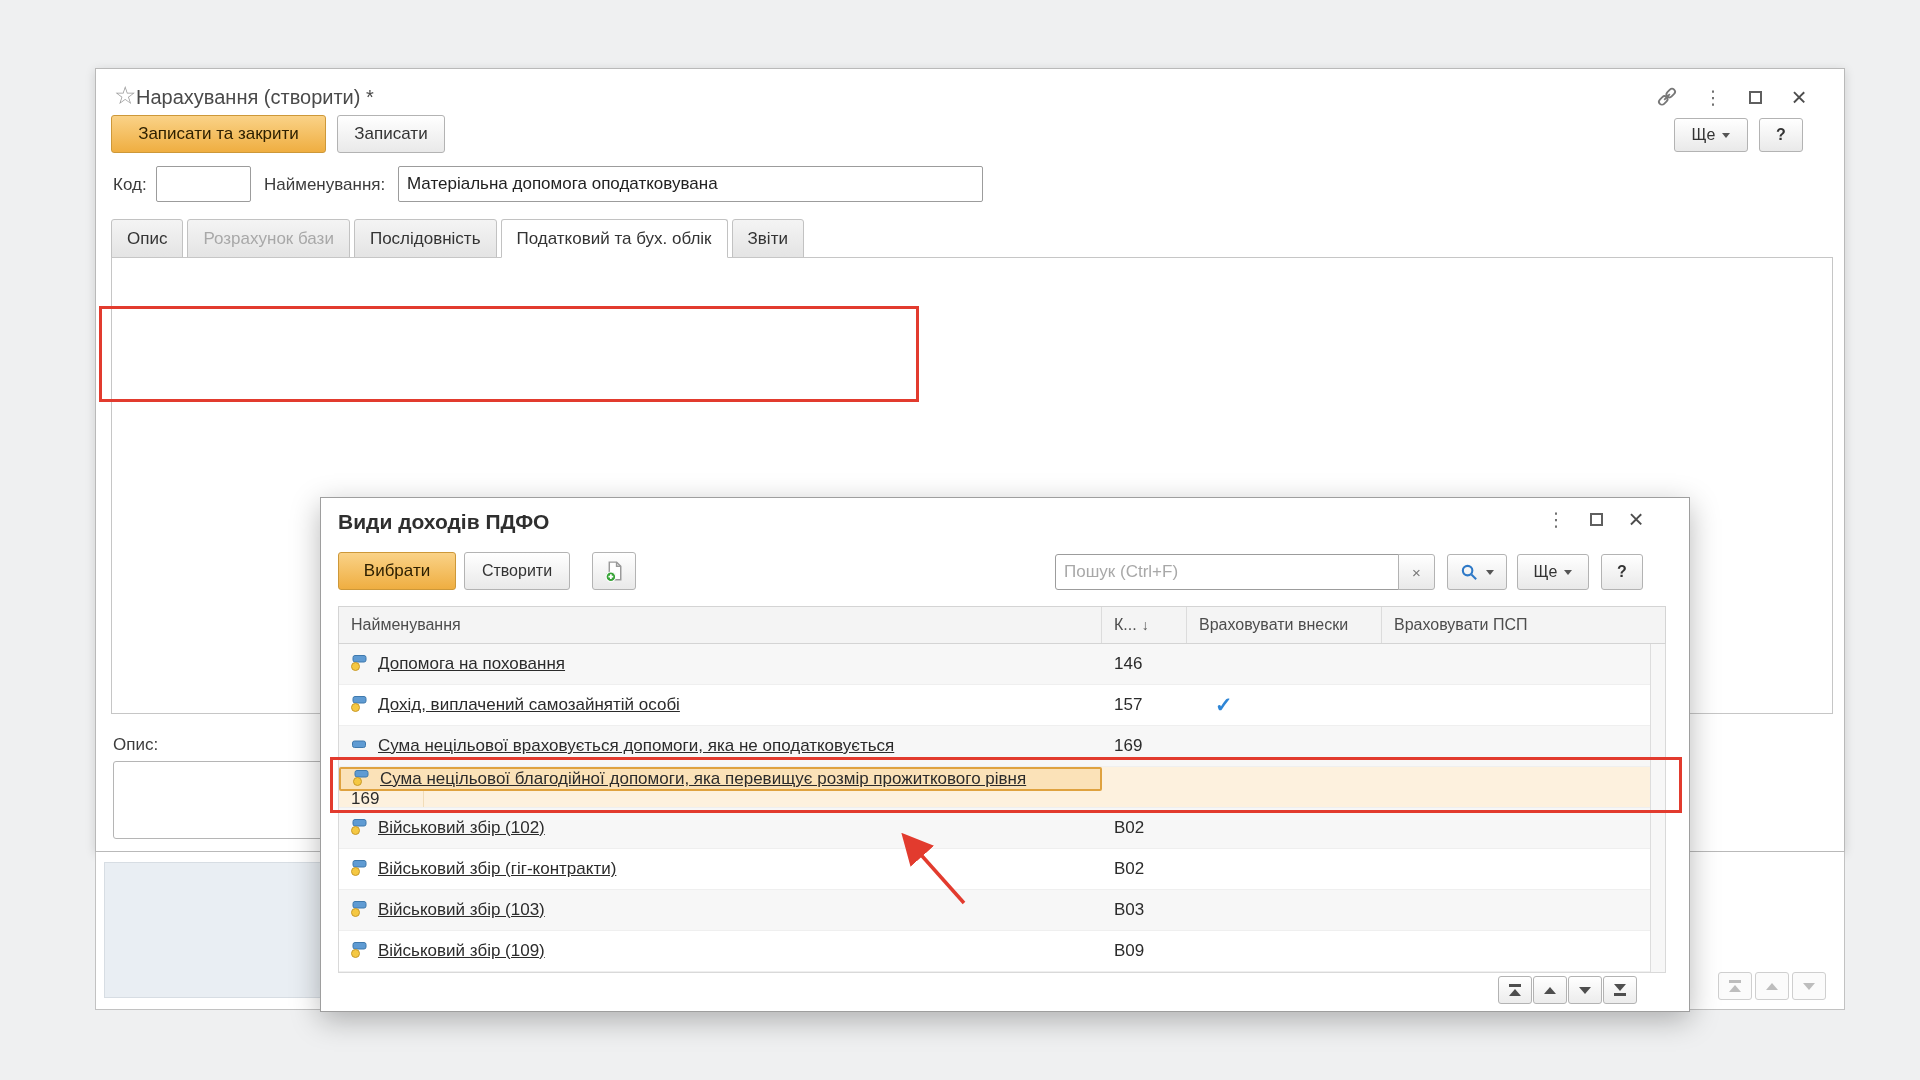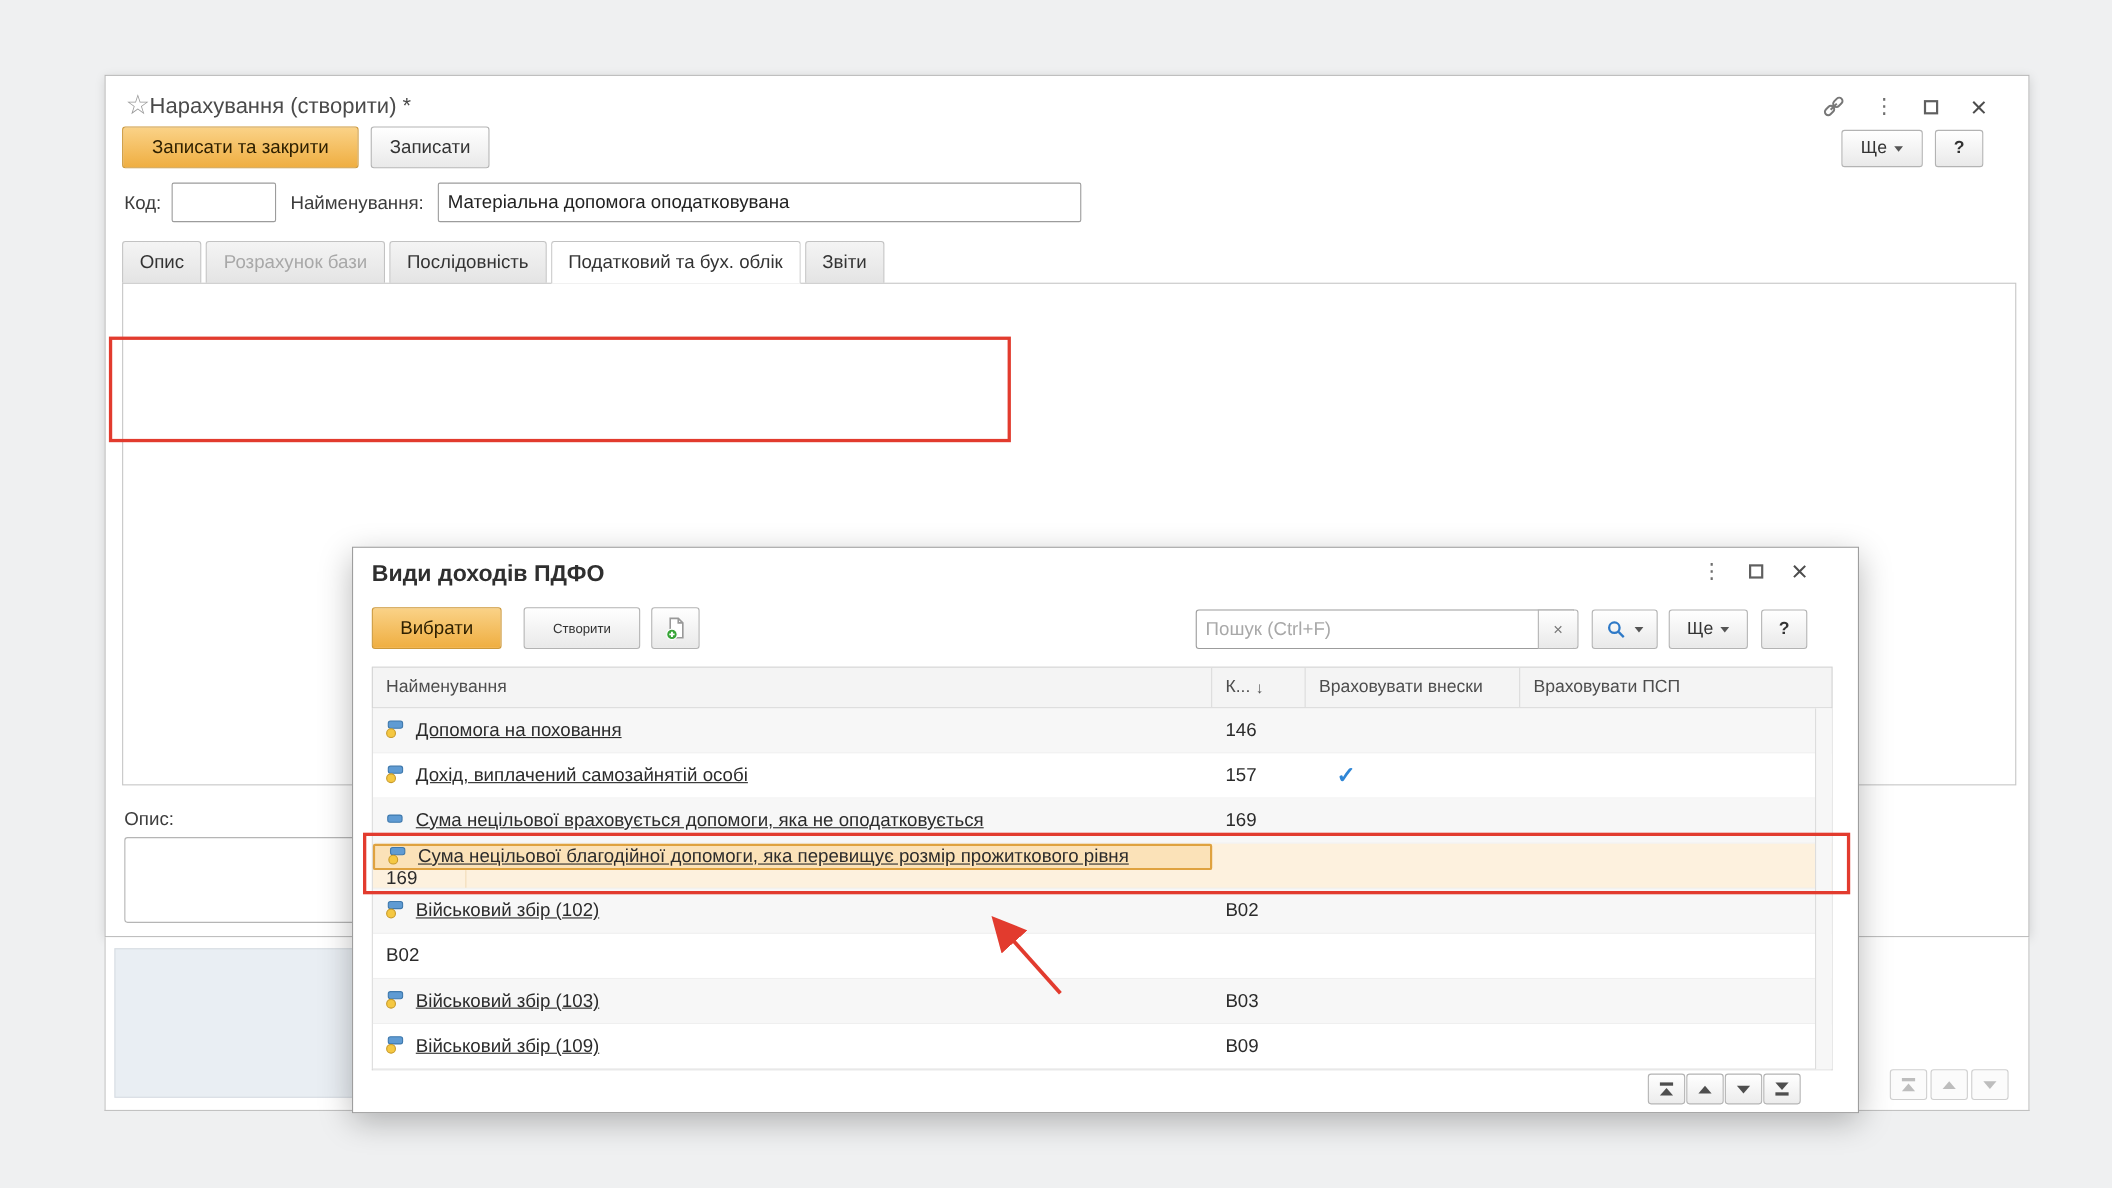--- a/index.html
+++ b/index.html
@@ -135,23 +135,23 @@
   
   #modal{
     position:absolute;left:320px;top:497px;width:1370px;height:515px;
     background:#fff;border:1px solid #9e9e9e;box-shadow:0 8px 28px rgba(0,0,0,.28);z-index:10;
   }
   #md-title{position:absolute;left:17px;top:12px;font-size:21px;font-weight:bold;color:#2f2f2f;}
   #md-kebab{left:1222px;top:8px;}
   #md-max{left:1262px;top:8px;}
   #md-close{left:1302px;top:8px;}
   #btn-select{left:17px;top:54px;width:118px;height:38px;font-size:17px;}
-  #btn-create{left:155px;top:54px;width:106px;height:38px;font-size:12px;}
+  #btn-create{left:143px;top:54px;width:106px;height:38px;font-size:16px;}
   #btn-create-copy{left:271px;top:54px;width:44px;height:38px;}
-  #md-search{left:734px;top:56px;width:344px;height:36px;border-radius:3px 0 0 3px;margin-left:32px;}
+  #md-search{left:734px;top:56px;width:344px;height:36px;border-radius:3px 0 0 3px;}
   #btn-search-clear{left:1077px;top:56px;width:37px;height:36px;border-radius:0 3px 3px 0;color:#777;font-size:15px;}
   #btn-search-go{left:1126px;top:56px;width:60px;height:36px;}
   #btn-more-modal{left:1196px;top:56px;width:72px;height:36px;}
   #btn-help-modal{left:1280px;top:56px;width:42px;height:36px;font-weight:bold;}
   
   #tbl{position:absolute;left:17px;top:108px;width:1328px;}
   .thead{display:flex;height:38px;background:#f4f4f4;border:1px solid #d4d4d4;font-size:16px;color:#4d4d4d;}
   .thead .hc{display:flex;align-items:center;padding:0 12px;border-right:1px solid #dcdcdc;white-space:nowrap;}
   .hc.c-name{width:763px;}
   .hc.c-code{width:85px;gap:5px;}
@@ -404,20 +404,27 @@
                 <rect x="4" y="3.5" width="13" height="6.5" rx="2" fill="#5f9bd3" stroke="#3f79ad"></rect>
                 <circle cx="6.5" cy="14.5" r="4" fill="#f5c842" stroke="#c89a2a"></circle>
               </svg></span>
             <span>Військовий збір (102)</span>
           </div>
           <div class="c c-code">В02</div>
           <div class="c c-contrib"></div>
           <div class="c c-psp"></div>
         </div>
         <div class="trow">
+          <div class="c c-name">
+            <span><svg width="20" height="20" viewBox="0 0 20 20">
+                <rect x="4" y="3.5" width="13" height="6.5" rx="2" fill="#5f9bd3" stroke="#3f79ad"></rect>
+                <circle cx="6.5" cy="14.5" r="4" fill="#f5c842" stroke="#c89a2a"></circle>
+              </svg></span>
+            <span>Військовий збір (гіг-контракти)</span>
+          </div>
           <div class="c c-code">В02</div>
           <div class="c c-contrib"></div>
           <div class="c c-psp"></div>
         </div>
         <div class="trow stripe">
           <div class="c c-name">
             <span><svg width="20" height="20" viewBox="0 0 20 20">
                 <rect x="4" y="3.5" width="13" height="6.5" rx="2" fill="#5f9bd3" stroke="#3f79ad"></rect>
                 <circle cx="6.5" cy="14.5" r="4" fill="#f5c842" stroke="#c89a2a"></circle>
               </svg></span>

